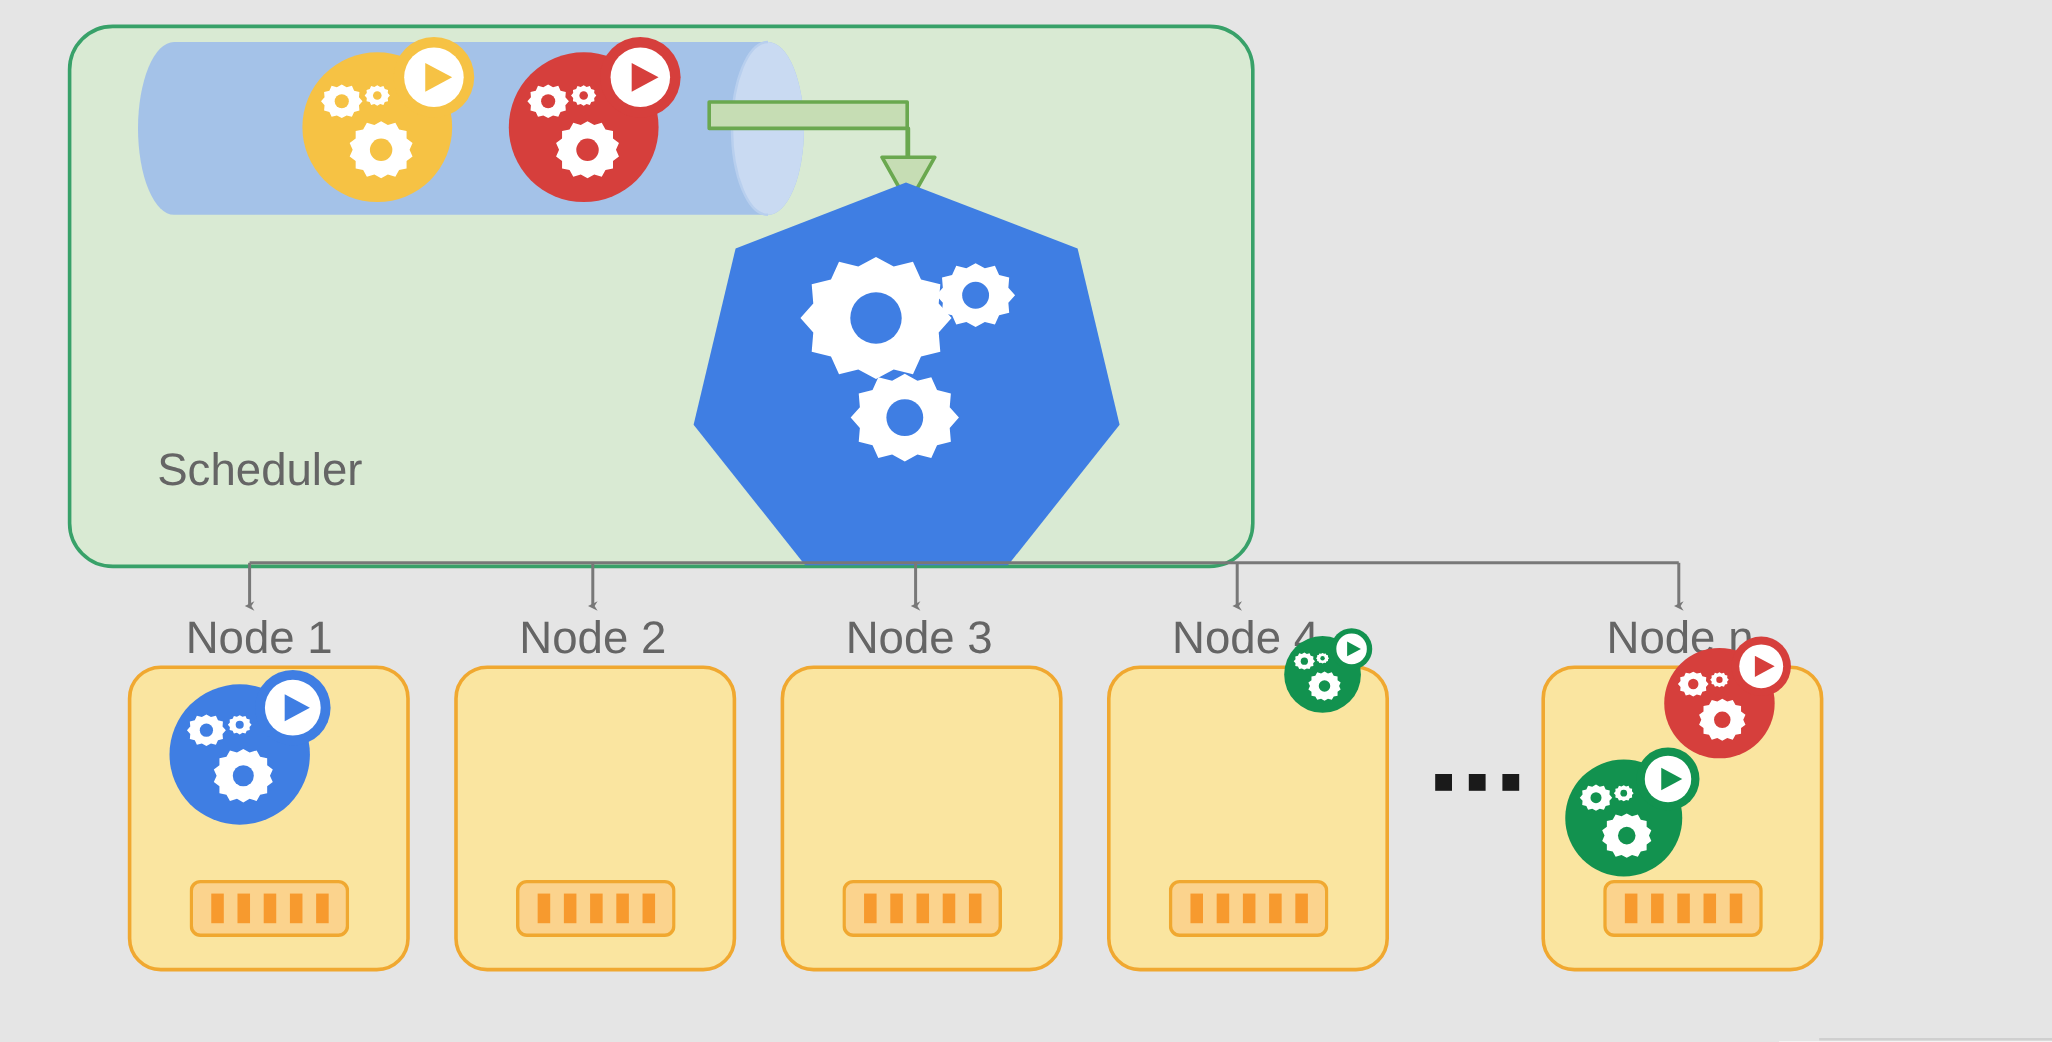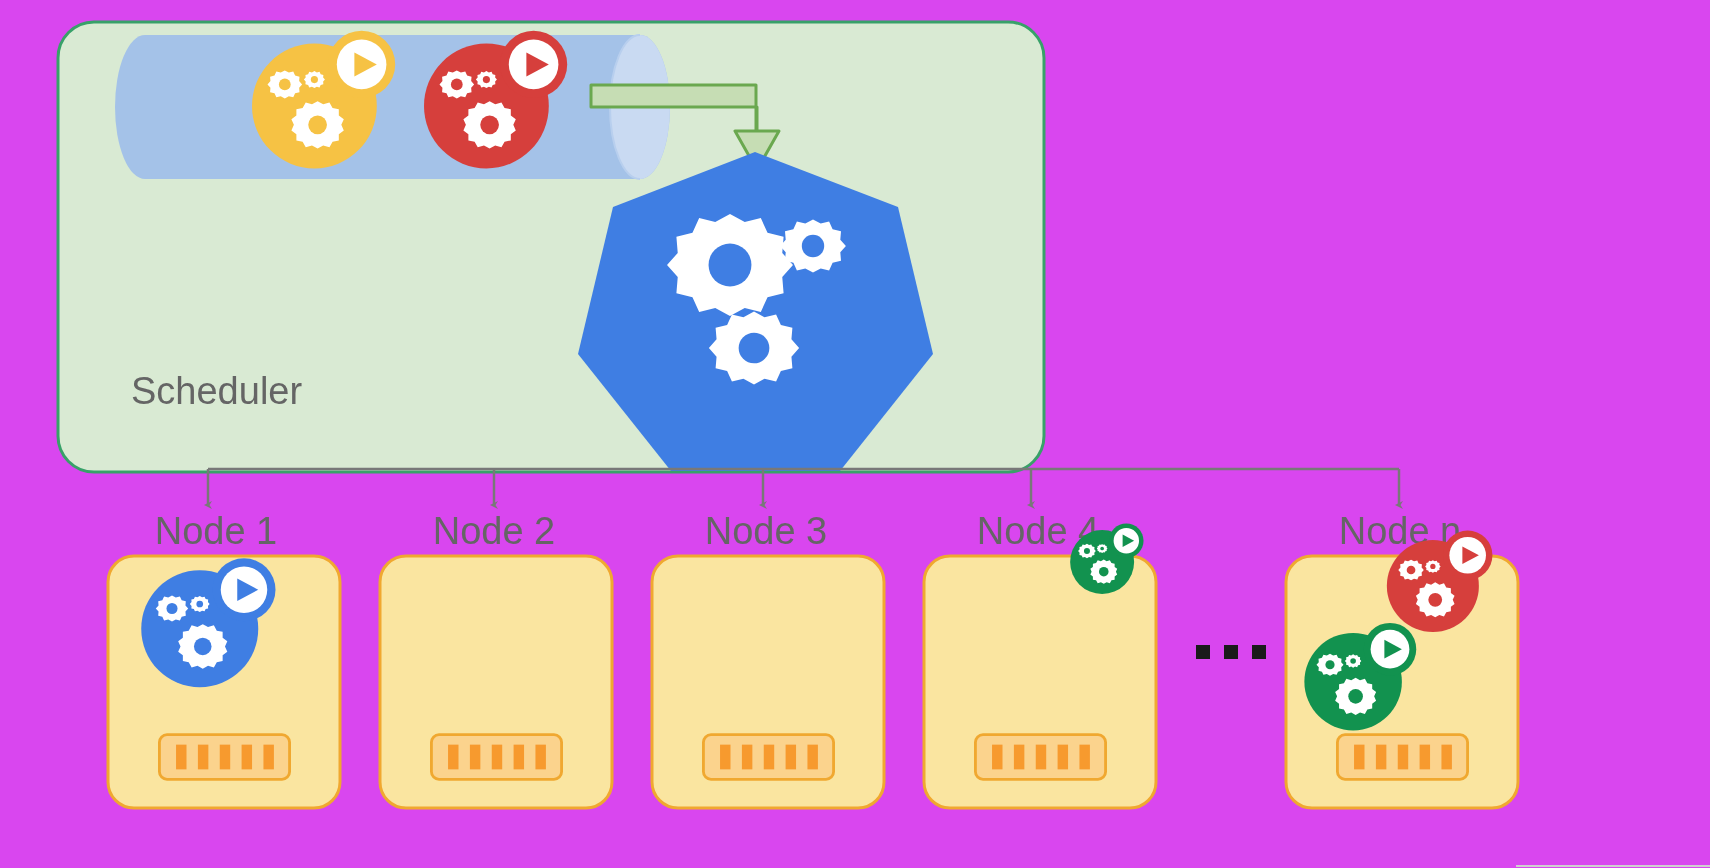--- a/index.html
+++ b/index.html
@@ -7,21 +7,21 @@
     padding: 0;
     background: #ffffff;
   }
   body {
     font-family: "Liberation Sans", sans-serif;
   }
   #stage {
     position: relative;
     width: 1710px;
     height: 868px;
-    background: #d946ef;
+    background: #e5e5e5;
     overflow: hidden;
   }
   #stage svg.layer {
     position: absolute;
     left: 0;
     top: 0;
     width: 1710px;
     height: 868px;
   }
   .label-text {

